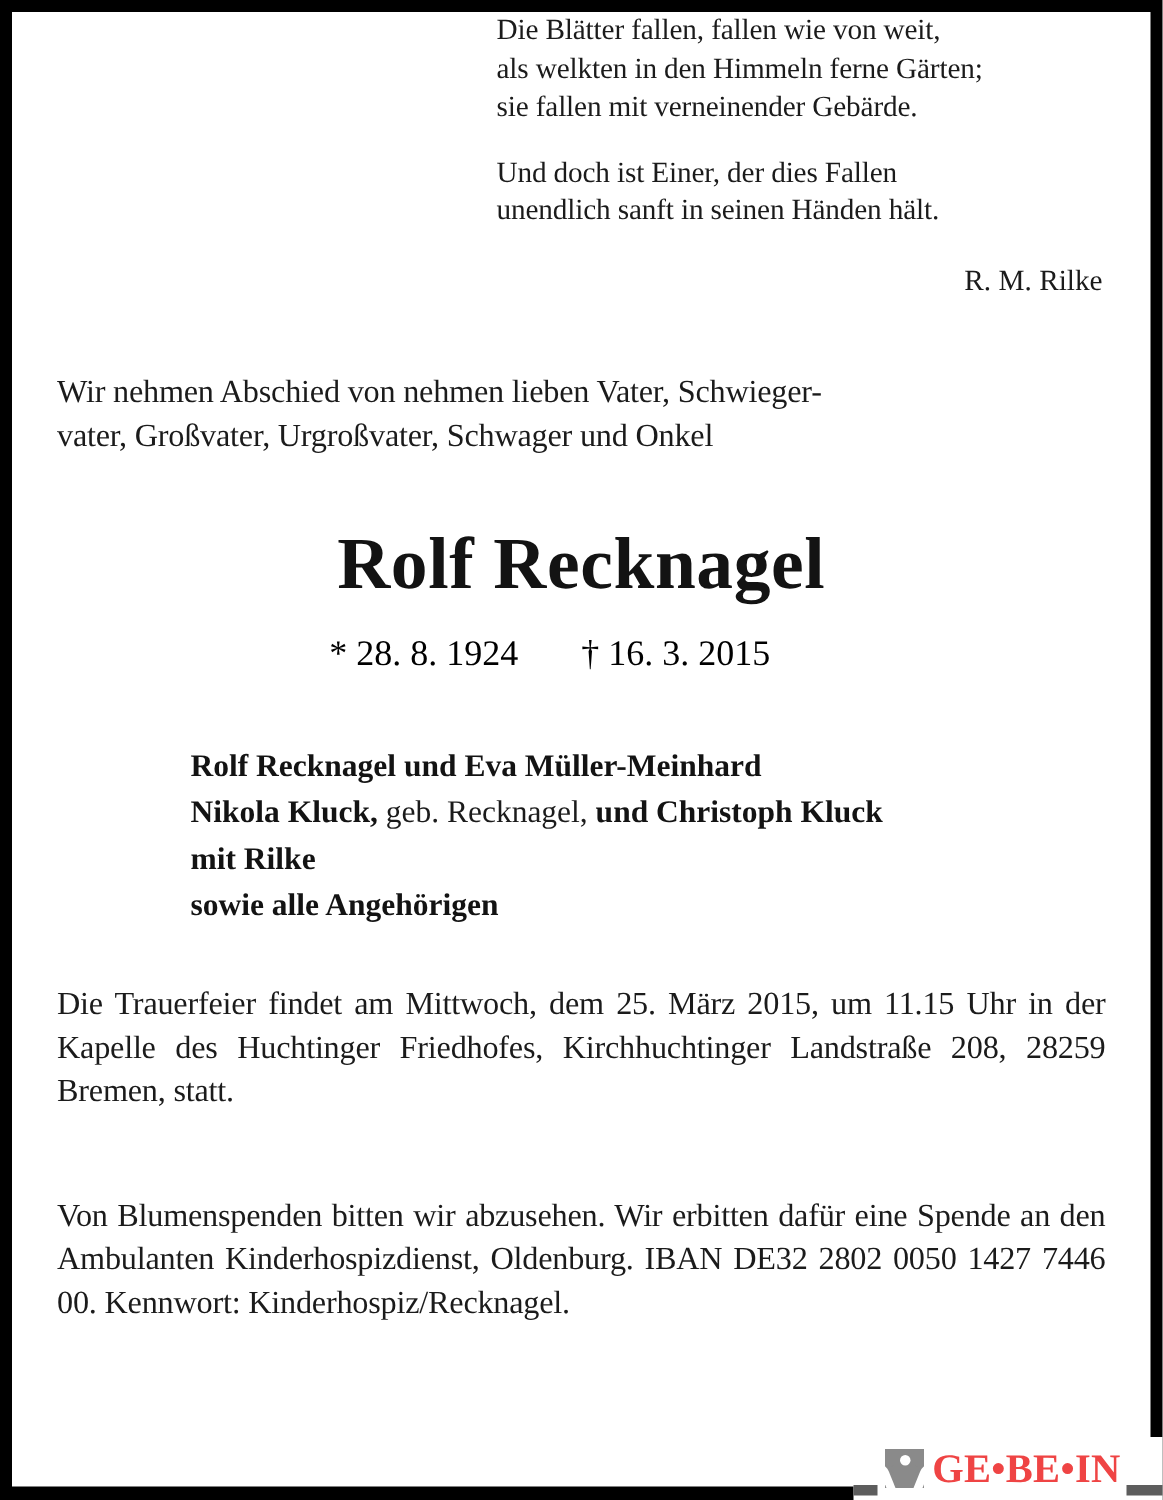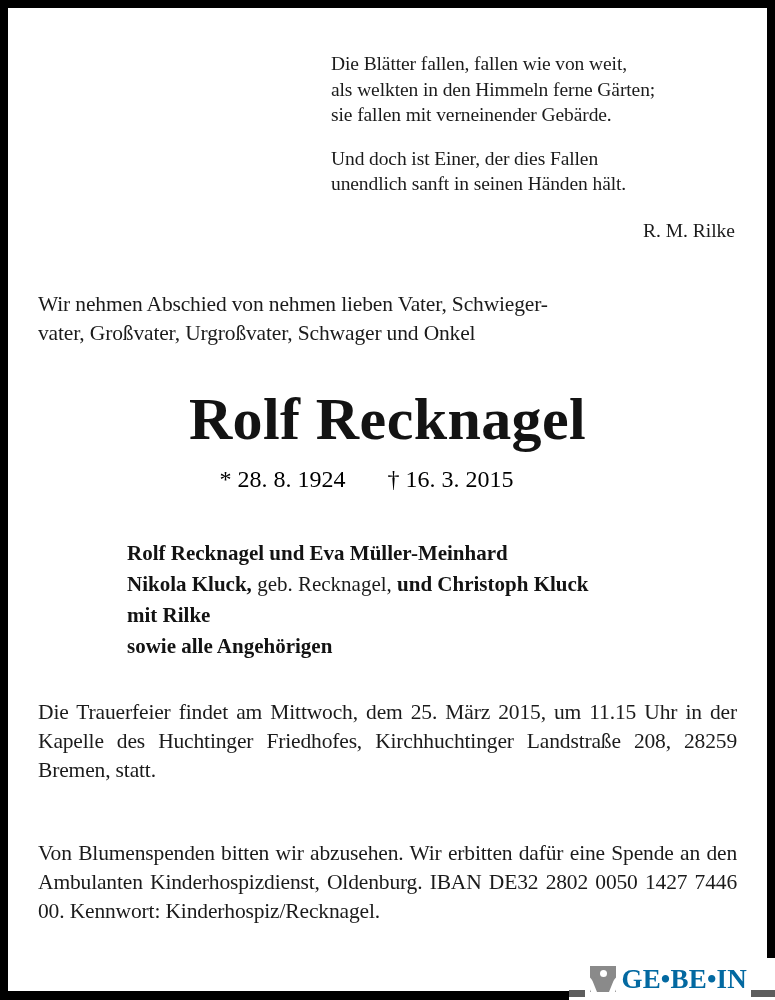--- a/index.html
+++ b/index.html
@@ -32,21 +32,20 @@
     position: relative;
     box-sizing: border-box;
     width: 100%;
     height: 100%;
     padding: 0 30px;
   }
 
   
   .verse {
     margin-left: 293px;
-    padding-top: 43px;
   }
   .verse-stanza {
     font-size: 19.5px;
     line-height: 25.5px;
     letter-spacing: -0.1px;
     white-space: pre-line;
     color: #1b1b1b;
   }
   .verse-stanza.second {
     margin-top: 18px;
@@ -69,21 +68,21 @@
     white-space: pre-line;
     color: #1b1b1b;
   }
 
   
   .deceased {
     text-align: center;
     margin-top: 40px;
   }
   .deceased-name {
-    font-size: 60px;
+    font-size: 49px;
     font-weight: bold;
     line-height: 62px;
     letter-spacing: 0.4px;
     color: #131313;
   }
   .deceased-dates {
     margin-top: 14px;
     font-size: 24px;
     line-height: 30px;
     color: #000000;
@@ -190,21 +189,21 @@
     width: 18px;
     height: 5px;
     background: #8a8a8a;
     border-radius: 2px;
   }
   .logo-word {
     font-family: "Liberation Serif", "DejaVu Serif", serif;
     font-weight: bold;
     font-size: 27px;
     letter-spacing: 0.2px;
-    color: #0369a1;
+    color: #ef4444;
     line-height: 28px;
     white-space: nowrap;
   }
   .logo-rule-right {
     width: 24px;
     height: 7px;
     background: #5d5d5d;
     margin-left: 4px;
     align-self: flex-end;
     margin-bottom: 3px;

